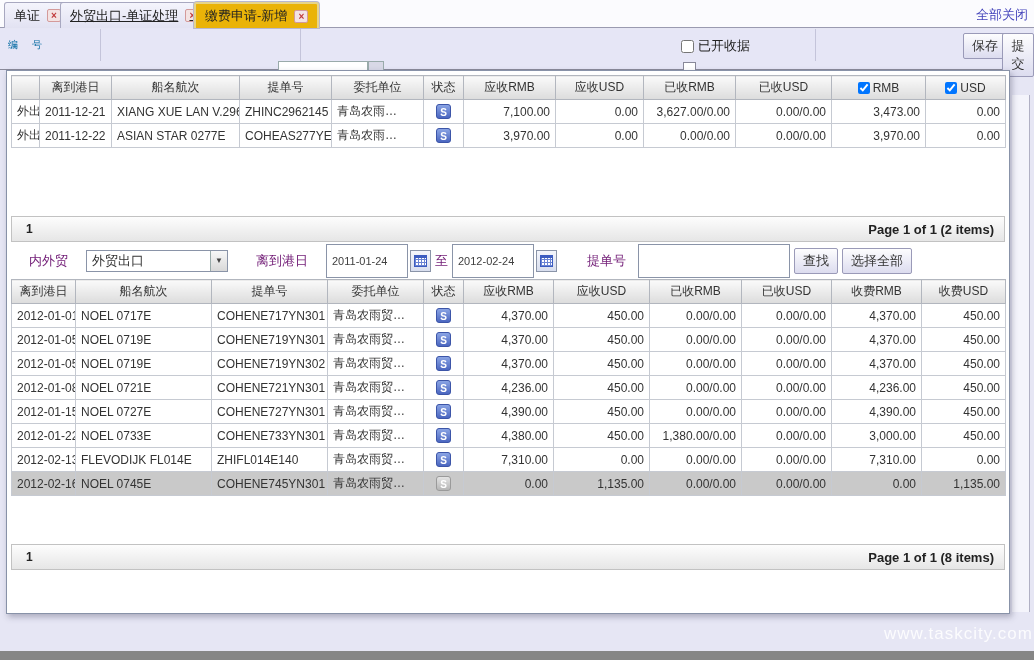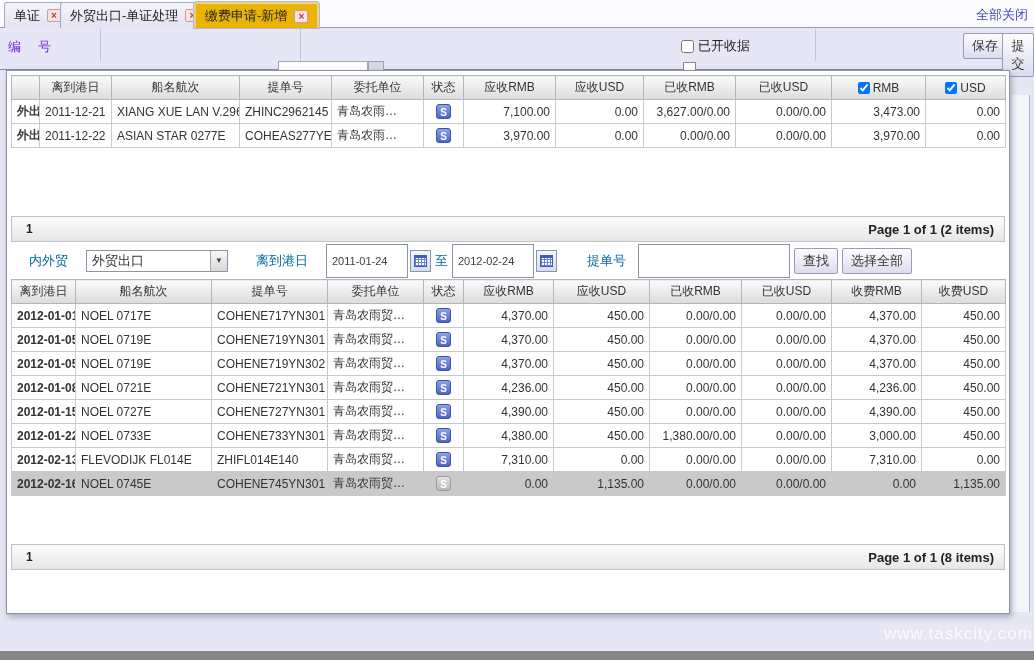--- a/index.html
+++ b/index.html
@@ -20,21 +20,21 @@
     box-shadow:0 0 0 1px #b8b8d0; }
   .close-box { width:14px; height:13px; background:#f3e3e3; border:1px solid #d49a9a;
     border-radius:2px; color:#c03a3a; font-size:10px; line-height:11px; text-align:center;
     font-weight:bold; }
   .close-all { position:absolute; right:6px; top:6px; color:#4444bb; font-size:13px;
     text-decoration:none; }
 
   
   .formrow { position:absolute; left:0; top:29px; width:1034px; height:41px;
     background:#e6e6f6; border-bottom:1px solid #8a8a9a; }
-  .formrow .flabel { position:absolute; left:8px; top:9px; font-size:13px; color:#6d28d9;
+  .formrow .flabel { position:absolute; left:8px; top:9px; font-size:10px; color:#0369a1;
     letter-spacing:2px; }
   .fdivider { position:absolute; top:0; width:1px; height:32px; background:#c4c4da; }
   .chkwrap { position:absolute; left:681px; top:8px; display:flex; align-items:center;
     gap:4px; font-size:13px; color:#222; }
   .chkwrap input { width:13px; height:13px; }
   .btn { display:inline-block; background:linear-gradient(#fdfdfe,#dcdcef);
     border:1px solid #9a9ab8; border-radius:2px; color:#333; font-size:13px;
     padding:3px 8px; text-align:center; cursor:pointer; font-family:inherit; }
   .formrow .btn { position:absolute; top:4px;margin-left:10px; }
   .hidden-input { position:absolute; left:278px; top:61px; width:90px; height:18px;
@@ -57,41 +57,41 @@
   
   table.grid { border-collapse:collapse; table-layout:fixed; margin:0 4px;
     font-size:12px; }
   table.grid th { background:linear-gradient(#fafafa,#dcdcdc); color:#333;
     font-weight:normal; border:1px solid #b2b6be; border-left:none; height:24px;
     text-align:center; overflow:hidden; white-space:nowrap; }
   table.grid th:first-child { border-left:1px solid #b2b6be; }
   table.grid td { border-right:1px solid #c6cad2; border-bottom:1px solid #c6cad2;
     height:24px; padding:0 5px; overflow:hidden; white-space:nowrap; color:#333;
     background:#fff; }
-  table.grid tr td:first-child { border-left:1px solid #c6cad2;font-weight:bold; }
+  table.grid tr td:first-child { border-left:1px solid #c6cad2; }
   table.grid td.r { text-align:right; }
   table.grid td.c { text-align:center; padding:0; }
   table.grid tr.selected td { background:#c9c9c9; }
   .sbadge { display:inline-block; width:15px; height:15px; line-height:15px;
     border-radius:3px; background:linear-gradient(#8aa4e4,#4a66c0);
     border:1px solid #3c55a8; color:#fff; font-size:10px; font-weight:bold;
     text-align:center; vertical-align:middle; }
   .sbadge.gray { background:linear-gradient(#e4e4e4,#b6b6b6); border-color:#9a9a9a; }
   th .hdrcb { width:12px; height:12px; vertical-align:-2px; margin-right:3px; }
 
   
   .pager { margin:0 4px; height:26px; background:linear-gradient(#fdfdfd,#e6e6e6);
     border:1px solid #c2c2c2; display:flex; align-items:center; }
   .pager .pnum { font-weight:bold; font-size:12px; color:#222; margin-left:14px; }
   .pager .pinfo { margin-left:auto; margin-right:10px; font-weight:bold; font-size:13px;
     color:#222; }
 
   
   .filter { height:37px; display:flex; align-items:center; background:#fff; }
-  .filter .lbl { font-size:13px; color:#0369a1; }
+  .filter .lbl { font-size:13px; color:#701a75; }
   .selectbox { width:142px; height:22px; background:#fff; border:1px solid #8a94a8;
     display:flex; align-items:center;justify-content:space-between; }
   .selectbox .val { flex:1; padding:0 5px; font-size:13px; }
   .selectbox .arrow { width:17px; height:20px; background:linear-gradient(#f8f8f8,#d8d8d8);
     border-left:1px solid #9aa; color:#444; font-size:8px; line-height:20px;
     text-align:center; }
   .datebox, .textbox { height:34px; background:#fff; border:1px solid #8a94a8;
     font-size:11px; padding:0 5px; font-family:inherit; color:#404040; }
   .datebox { width:82px; }
   .textbox { width:152px; }
@@ -113,21 +113,21 @@
   .spacer48 { height:48px; }
 </style>
 </head>
 <body>
 
 <div class="tabbar">
   <div class="tab" style="left:4px;">
     <span>单证</span>
     <span class="close-box">×</span>
   </div>
-  <div class="tab" style="left:60px;">
+  <div class="tab" style="left:60px;text-decoration:underline;">
     <span>外贸出口-单证处理</span>
     <span class="close-box">×</span>
   </div>
   <div class="tab active" style="left:194px;">
     <span>缴费申请-新增</span>
     <span class="close-box">×</span>
   </div>
   <a href="#" class="close-all">全部关闭</a>
 </div>
 

